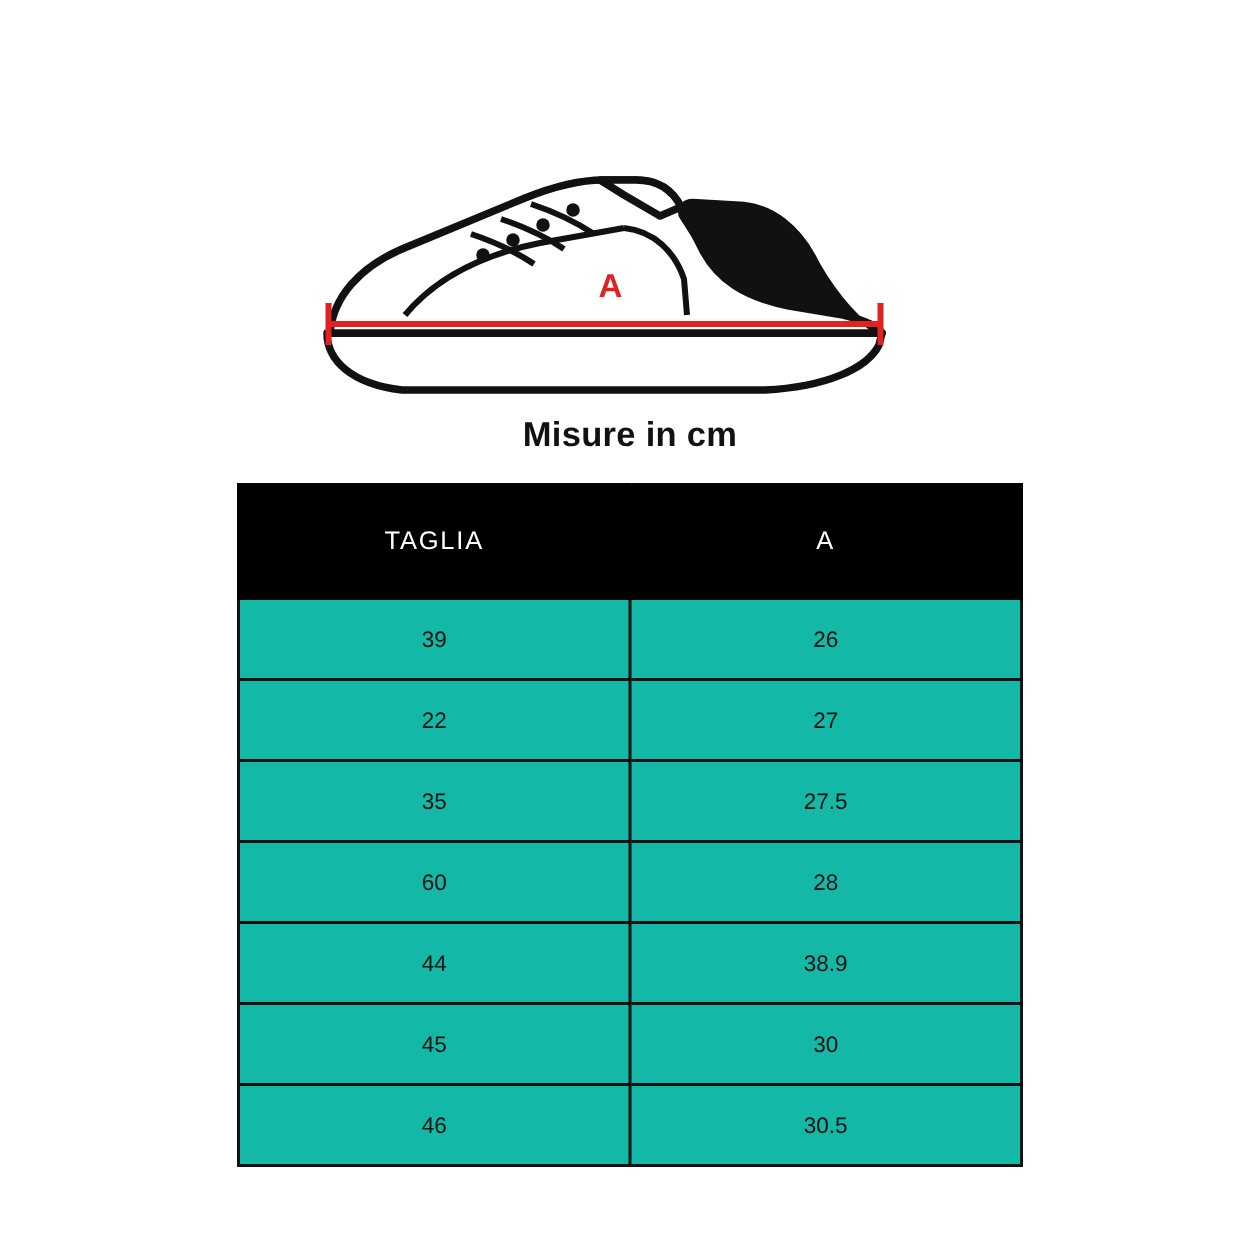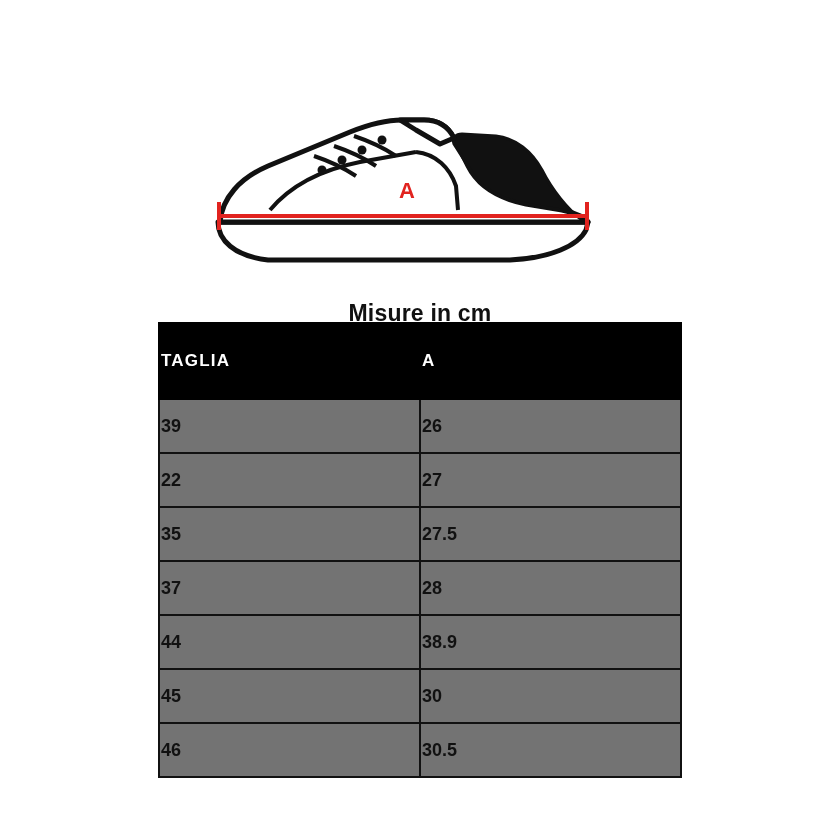--- a/index.html
+++ b/index.html
@@ -30,57 +30,57 @@
   }
   .shoe-svg {
     display: block;
     margin: 0 auto;
   }
 
   
   .chart-title {
     position: absolute;
     left: 158px;
-    top: 300px;
+    top: 276px;
     width: 524px;
     text-align: center;
     font-size: 23px;
     font-weight: bold;
     letter-spacing: 0.2px;
     color: #111111;
   }
 
   
   .size-table {
     position: absolute;
     left: 158px;
     top: 322px;
     width: 524px;
     border-collapse: collapse;
     table-layout: fixed;
   }
   .size-table th,
   .size-table td {
     border: 2px solid #111111;
-    text-align: left;
-    font-weight: bold;
+    text-align: center;
+    font-weight: normal;
   }
   .size-table thead th {
     background: #000000;
     color: #ffffff;
     font-size: 17px;
     height: 72px;
     letter-spacing: 1.2px;
     border-color: #000000;
   }
   .size-table tbody td {
     height: 50px;
-    font-size: 18px;
+    font-size: 15px;
     color: #111111;
-    background: #737373;
+    background: #14b8a6;
   }
   .col-size { width: 50%; }
   .col-a { width: 50%; }
 </style>
 </head>
 <body>
 
 <div class="page">
 
   <div class="shoe-area">
@@ -139,21 +139,21 @@
       </tr>
       <tr>
         <td>22</td>
         <td>27</td>
       </tr>
       <tr>
         <td>35</td>
         <td>27.5</td>
       </tr>
       <tr>
-        <td>37</td>
+        <td>60</td>
         <td>28</td>
       </tr>
       <tr>
         <td>44</td>
         <td>38.9</td>
       </tr>
       <tr>
         <td>45</td>
         <td>30</td>
       </tr>

